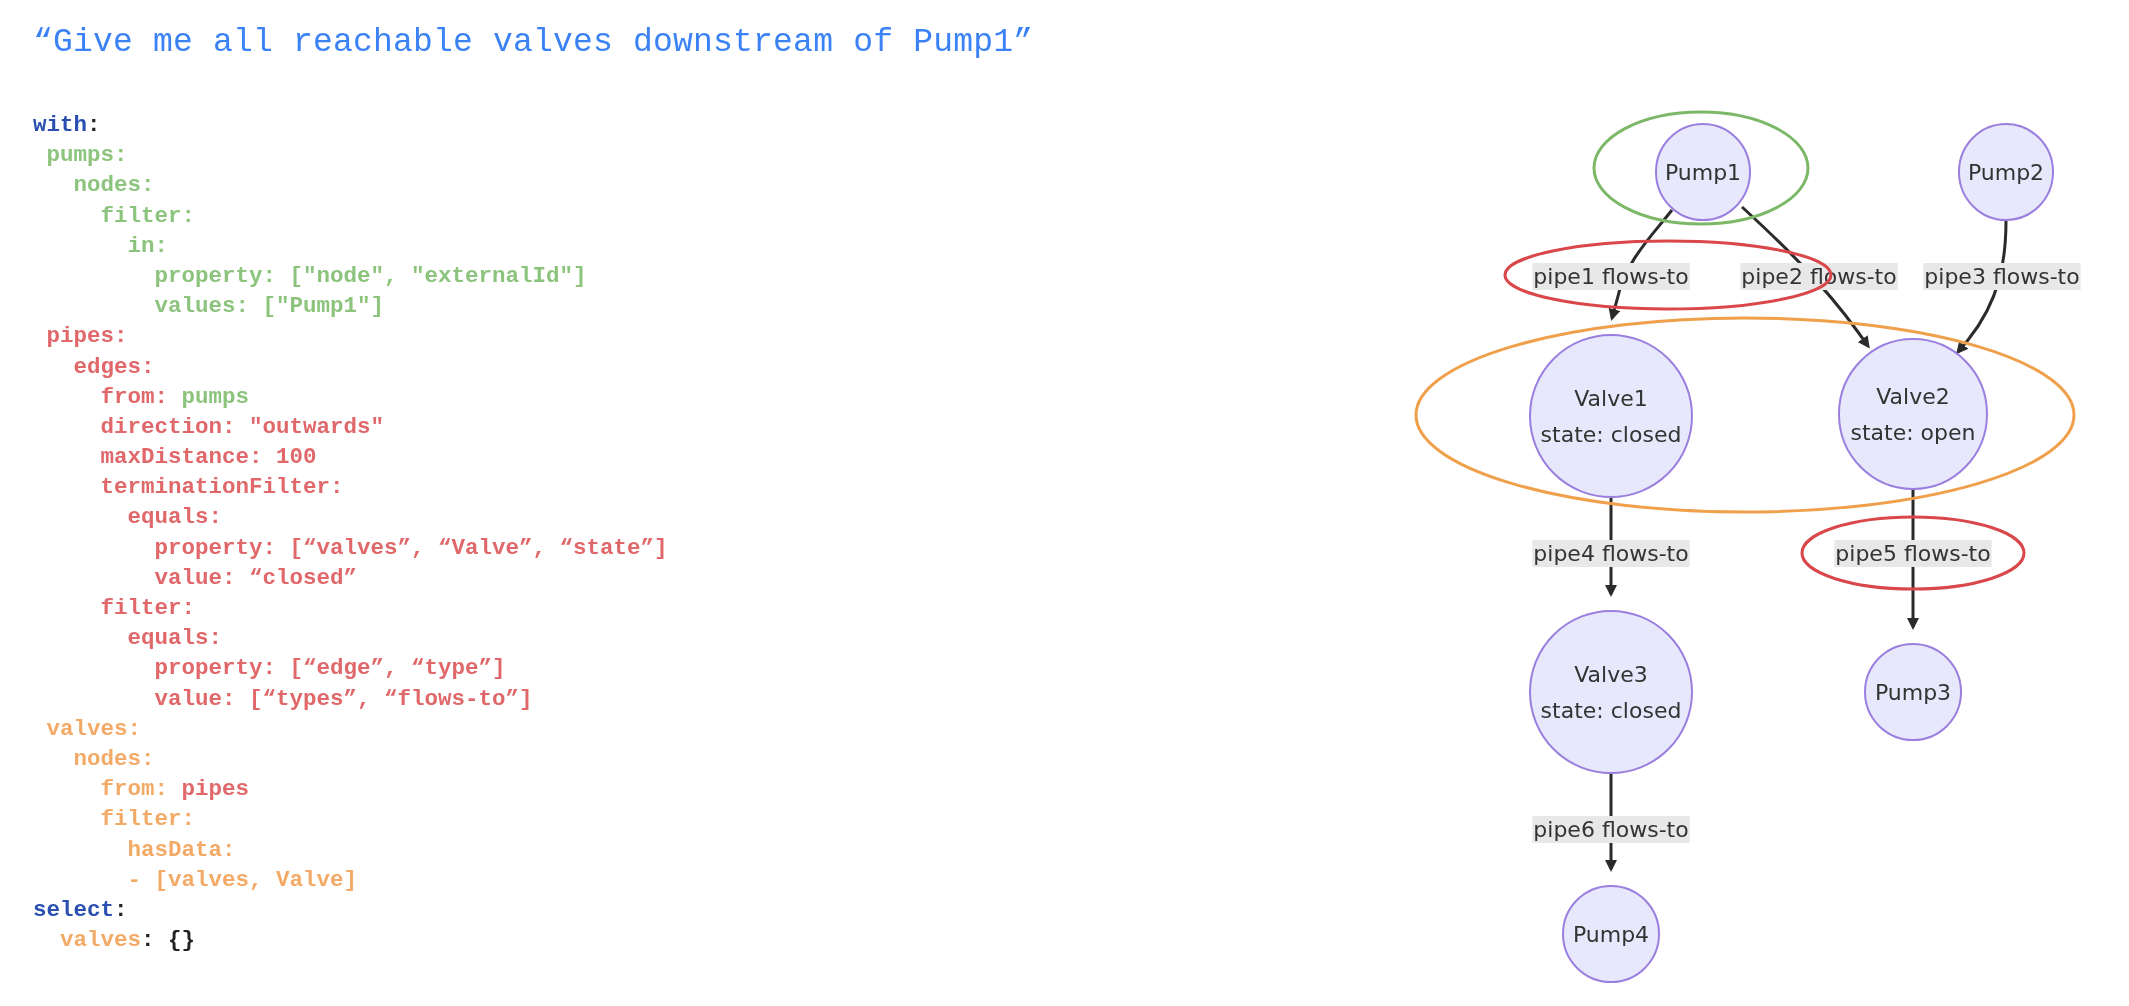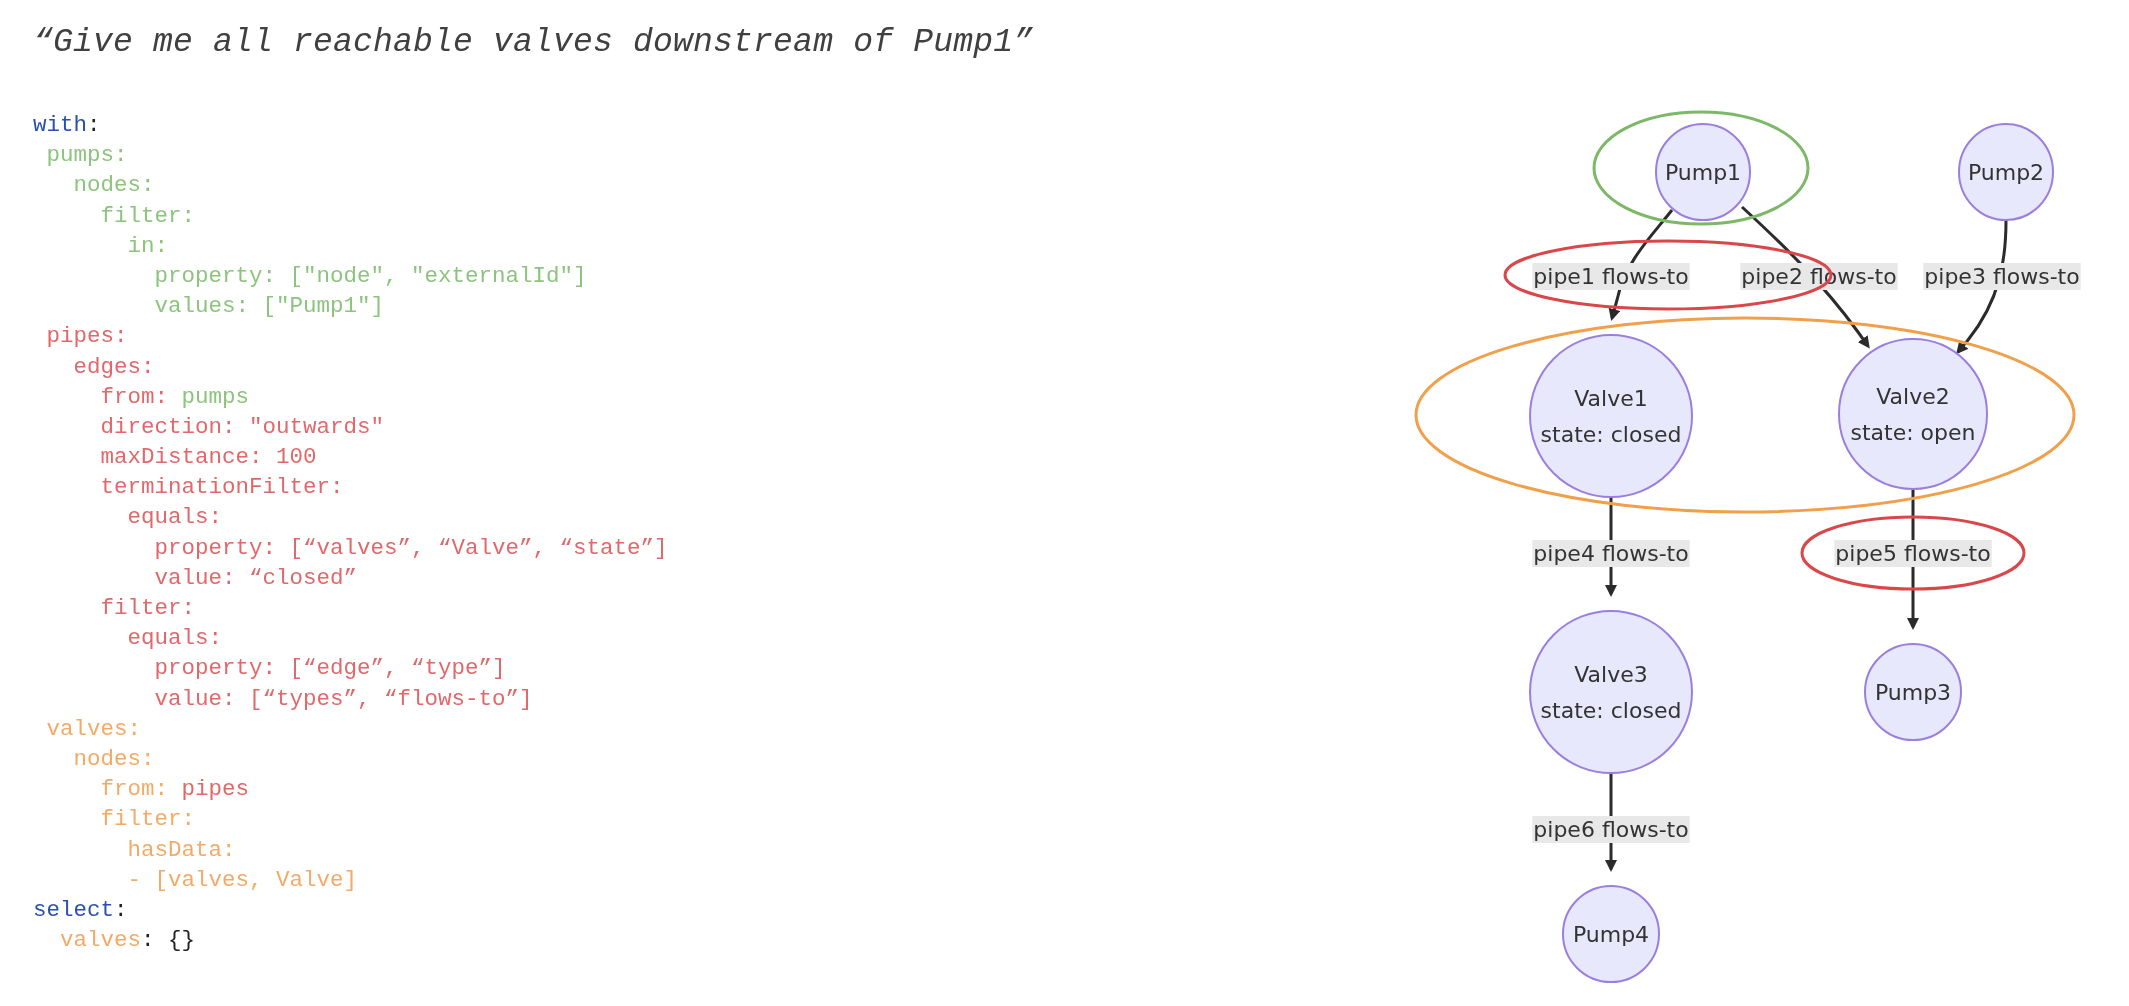--- a/index.html
+++ b/index.html
@@ -1,27 +1,27 @@
 <!DOCTYPE html>
 <html><head>
 <meta charset="utf-8">
 <style>
   html, body { margin:0; padding:0; background:#ffffff; }
   body { width:2129px; height:1006px; position:relative; overflow:hidden; }
   .title {
     position:absolute; left:33px; top:24px;
-    font-family:"Liberation Mono", monospace; font-size:33px; color:#404040;
-    white-space:pre; letter-spacing:0.2px;font-style:italic;
+    font-family:"Liberation Mono", monospace; font-size:33px; color:#3b82f6;
+    white-space:pre; letter-spacing:0.2px;
   }
   .code {
     position:absolute; left:33px; top:110px;
     font-family:"Liberation Mono", monospace; font-size:22.5px;
     line-height:30.2px; white-space:pre; margin:0;
   }
-  .code .line { display:block; height:30.2px; }
+  .code .line { display:block; height:30.2px;font-weight:bold; }
   .diagram { position:absolute; left:0; top:0; }
   .node-label { font-family:"DejaVu Sans", sans-serif; font-size:22px; fill:#333333; }
   .edge-label-bg { fill:#e8e8e8; }
   .edge-label { font-family:"DejaVu Sans", sans-serif; font-size:22px; fill:#333333; }
 </style>
 </head>
 <body>
 
 <div class="title">“Give me all reachable valves downstream of Pump1”</div>
 

